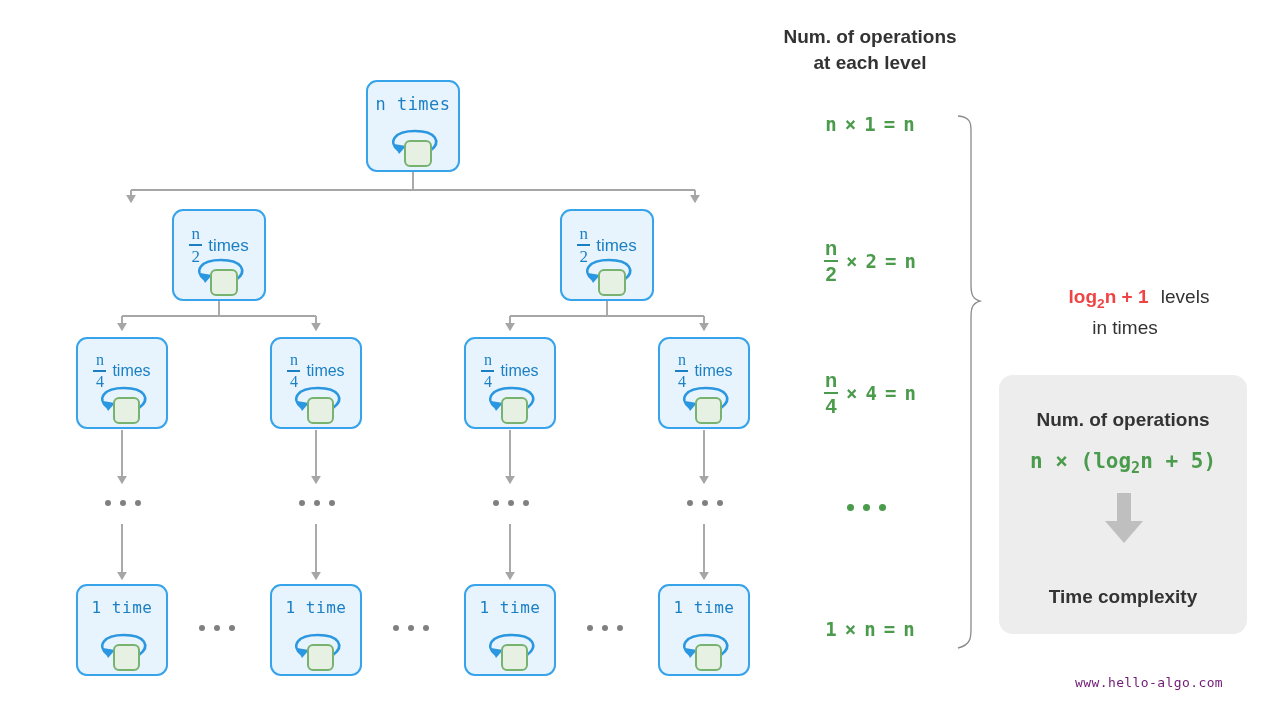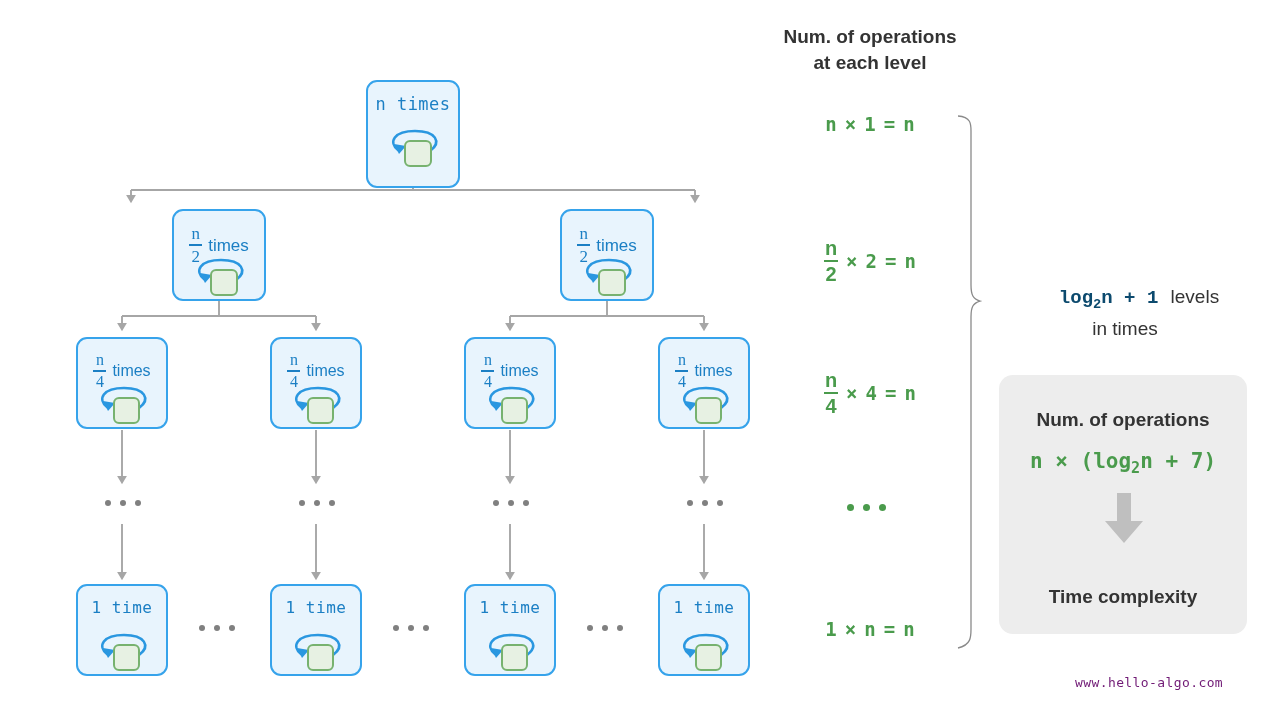--- a/index.html
+++ b/index.html
@@ -130,22 +130,22 @@
 
   
   .levels-note {
     position: absolute;
     text-align: center;
     font-size: 19px;
     color: #333333;
     line-height: 1.45;
   }
   .levels-note .g {
-    color: #0c4a6e;
-    font-family: Liberation Mono, monospace;
+    color: #ef4444;
+    font-family: Liberation Sans, sans-serif;
     font-weight: bold;
     margin-left: 28px;
   }
   .levels-note .g sub { font-size: .72em; }
 
   
   .card {
     position: absolute;
     background: #EDEDED;
     border-radius: 14px;
@@ -226,21 +226,21 @@
       <path d="M958,116
                C 971,117 971,124 971,131
                L 971,285
                C 971,295 973,299 980,301
                C 973,303 971,307 971,317
                L 971,629
                C 971,637 971,645 958,648"></path>
     </g>
   </svg>
 
-  <div class="node" style="left:366px; top:80px; width:94px; height:108px;padding-left:16px;">
+  <div class="node" style="left:366px; top:80px; width:94px; height:92px;padding-left:16px;">
     <div class="label mono" style="top:14px; font-size:17px;">n times</div>
     <svg class="loop" style="left:16px; top:42px;" width="62" height="42" viewBox="0 0 62 42">
       <path d="M46,27 C58,18 52,7 31,7 C10,7 4,18 14,26" stroke="#2A97E0" stroke-width="2.6" fill="none" stroke-linecap="round"></path>
       <path d="M10,20 L15,30 L22,22 z" fill="#2A97E0"></path>
     </svg>
     <div class="greenbox" style="left:36px; top:58px; width:28px; height:27px;"></div>
   </div>
 
   <div class="node" style="left:172px; top:209px; width:94px; height:92px;">
     <div class="label frac-label" style="top:14px; font-size:17px;">
@@ -461,21 +461,21 @@
   </div>
 
   <div class="levels-note" style="left:1000px; top:283px; width:250px;">
     <span class="g"><span>log</span><sub>2</sub><span>n + 1</span></span>
     <span style="margin-left:7px;">levels</span><br>
     <span>in times</span>
   </div>
 
   <div class="card" style="left:999px; top:375px; width:248px; height:259px;">
     <div class="head" style="top:34px;">Num. of operations</div>
-    <div class="mathg" style="top:74px;"><span>n × (log</span><sub>2</sub><span>n + 7)</span></div>
+    <div class="mathg" style="top:74px;"><span>n × (log</span><sub>2</sub><span>n + 5)</span></div>
 
     <svg style="position:absolute; left:104px; top:118px;" width="42" height="52" viewBox="0 0 42 52">
       <path d="M14,0 L28,0 L28,28 L40,28 L21,50 L2,28 L14,28 z" fill="#BFBFBF"></path>
     </svg>
 
     <div class="head" style="top:191px;margin-top:20px;">Time complexity</div>
   </div>
 
   <div class="watermark" style="left:1075px; top:675px;">www.hello-algo.com</div>
 

